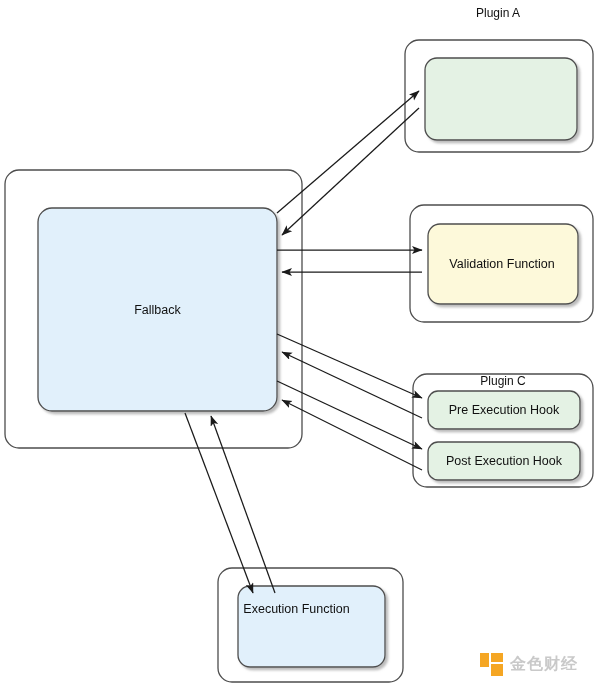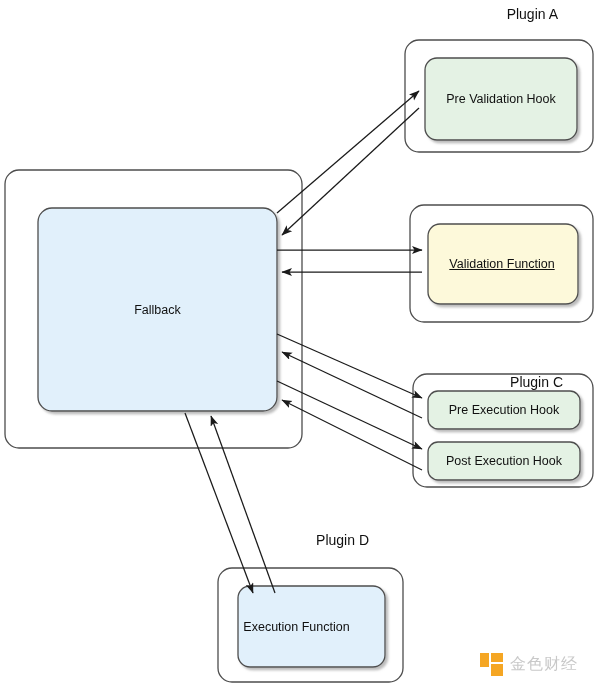--- a/index.html
+++ b/index.html
@@ -30,23 +30,23 @@
     display: flex;
     align-items: center;
     justify-content: center;
     text-align: center;
     color: #101010;
     pointer-events: none;
     white-space: nowrap;
   }
   .group-title {
     position: absolute;
-    text-align: right;
+    text-align: center;
     color: #101010;
-    font-size: 14px;
+    font-size: 12px;
     white-space: nowrap;
   }
   .inner-label { font-size: 12.5px; }
   .fallback-label { font-size: 12.5px; }
 
   
   #watermark {
     position: absolute;
     left: 480px;
     top: 650px;
@@ -67,21 +67,21 @@
     background: #f5a623;
   }
   #wm-mark .sq.a { left: 0; top: 0; width: 9px; height: 14px; }
   #wm-mark .sq.b { left: 11px; top: 0; width: 12px; height: 9px; }
   #wm-mark .sq.c { left: 11px; top: 11px; width: 12px; height: 12px; }
   #wm-text {
     font-size: 16px;
     letter-spacing: 1px;
     color: #c9c9c9;
     font-family: "DejaVu Sans", sans-serif;
-    font-weight: normal;
+    font-weight: bold;
   }
 </style>
 </head>
 <body>
 
 <div id="canvas">
 
   <svg class="svg-layer" viewBox="0 0 600 690">
     <defs>
       <marker id="arrowhead" markerWidth="9" markerHeight="9" refX="8" refY="3.2" orient="auto" markerUnits="strokeWidth">
@@ -138,33 +138,31 @@
 
     <line x1="277" y1="381" x2="422" y2="449" stroke="#1a1a1a" stroke-width="1.25" marker-end="url(#arrowhead)"></line>
     <line x1="422" y1="470" x2="282" y2="400" stroke="#1a1a1a" stroke-width="1.25" marker-end="url(#arrowhead)"></line>
 
     <line x1="185" y1="413" x2="253" y2="593" stroke="#1a1a1a" stroke-width="1.25" marker-end="url(#arrowhead)"></line>
     <line x1="275" y1="593" x2="211" y2="416" stroke="#1a1a1a" stroke-width="1.25" marker-end="url(#arrowhead)"></line>
   </svg>
 
   <div class="group-title" style="left:438px; top:6px;   width:120px;">Plugin A</div>
   <div class="group-title" style="left:443px; top:339px; width:120px;margin-top:35px;">Plugin C</div>
-  <div class="group-title" style="left:249px; top:532px; width:120px;">Plugin D</div>
 
   <div class="node-label fallback-label" style="left:38px; top:208px; width:239px; height:203px;">Fallback</div>
 
-  <div class="node-label inner-label" style="left:425px; top:58px; width:152px; height:82px;">Pre Validation Hook</div>
 
-  <div class="node-label inner-label" style="left:428px; top:224px; width:148px; height:80px;text-decoration:underline;">Validation Function</div>
+  <div class="node-label inner-label" style="left:428px; top:224px; width:148px; height:80px;">Validation Function</div>
 
   <div class="node-label inner-label" style="left:428px; top:391px; width:152px; height:38px;">Pre Execution Hook</div>
 
   <div class="node-label inner-label" style="left:428px; top:442px; width:152px; height:38px;">Post Execution Hook</div>
 
-  <div class="node-label inner-label" style="left:238px; top:586px; width:117px; height:81px;">Execution Function</div>
+  <div class="node-label inner-label" style="left:238px; top:568px; width:117px; height:81px;">Execution Function</div>
 
   <div id="watermark">
     <div id="wm-mark">
       <span class="sq a"></span>
       <span class="sq b"></span>
       <span class="sq c"></span>
     </div>
     <div id="wm-text">金色财经</div>
   </div>
 

